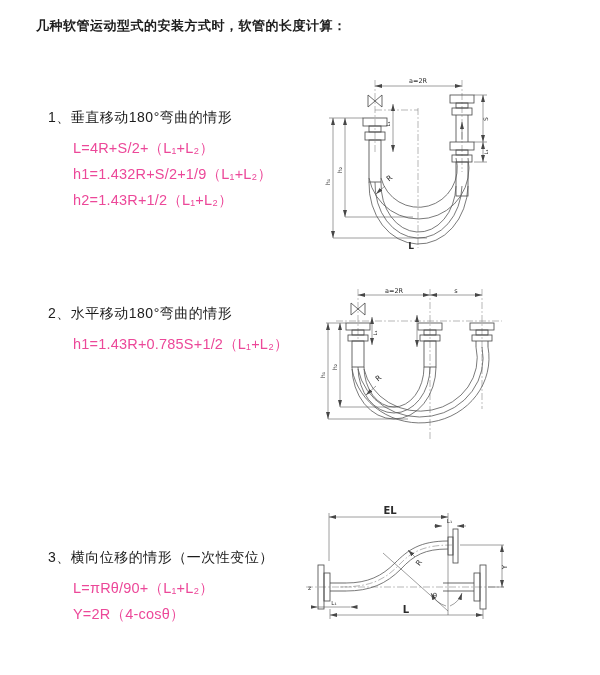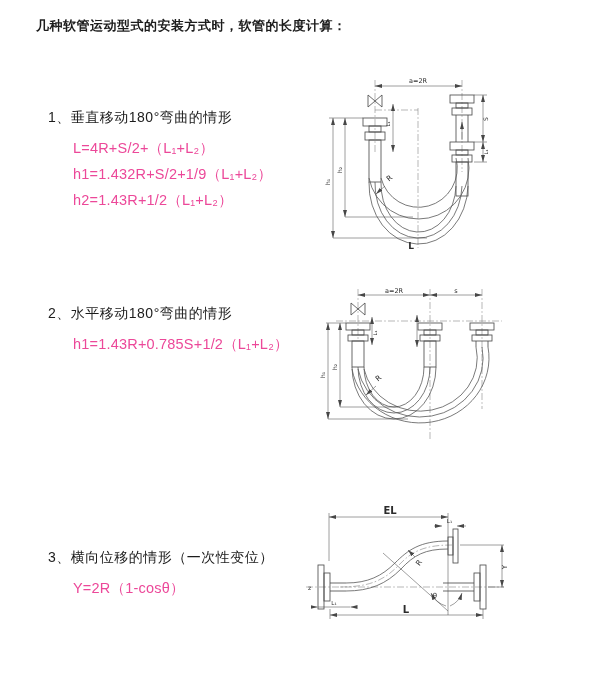--- a/index.html
+++ b/index.html
@@ -30,21 +30,22 @@
     <div class="formula">h2=1.43R+1/2（L₁+L₂）</div>
   </section>
 
   <section class="calc" style="top:305px;">
     <div class="heading">2、水平移动180°弯曲的情形</div>
     <div class="formula">h1=1.43R+0.785S+1/2（L₁+L₂）</div>
   </section>
 
   <section class="calc" style="top:521px;margin-top:28px;">
     <div class="heading">3、横向位移的情形（一次性变位）</div>
-    <div class="formula">Y=2R（1-cosθ）</div>
+    <div class="formula">L=πRθ/90+（L₁+L₂）</div>
+    <div class="formula">Y=2R（4-cosθ）</div>
   </section>
 
   <svg class="diag" style="left:315px;top:72px;" width="250" height="190" viewBox="0 0 250 190">
     <defs>
       <marker id="d1ar" markerWidth="8" markerHeight="8" refX="7" refY="4" orient="auto-start-reverse" markerUnits="userSpaceOnUse">
         <path d="M7,4 L0,2 L0,6 Z" fill="#474747"></path>
       </marker>
       <pattern id="br1" width="3.5" height="3.5" patternUnits="userSpaceOnUse">
         <path d="M0,3.5 L3.5,0 M0,0 L3.5,3.5" stroke="#8a8a8a" stroke-width="0.45" fill="none"></path>
       </pattern>

